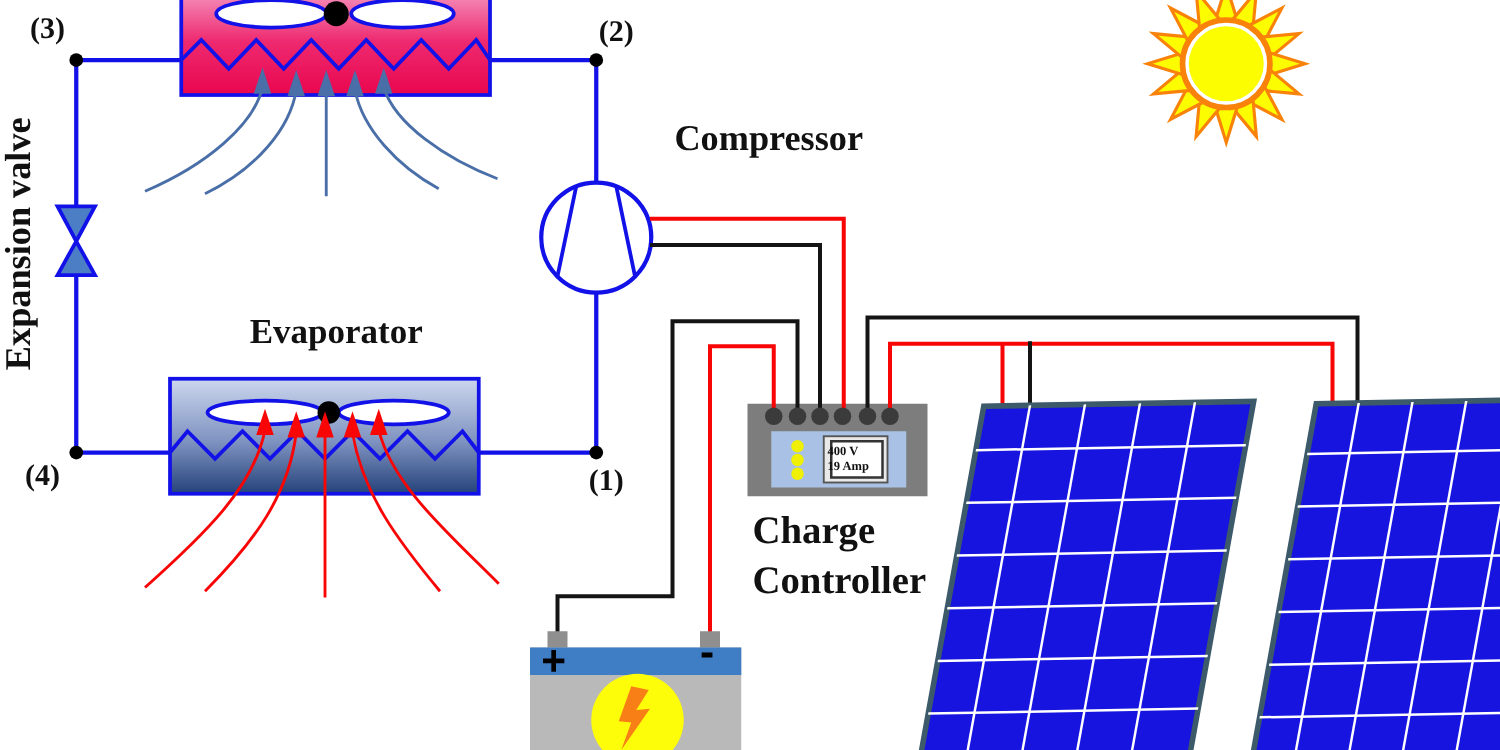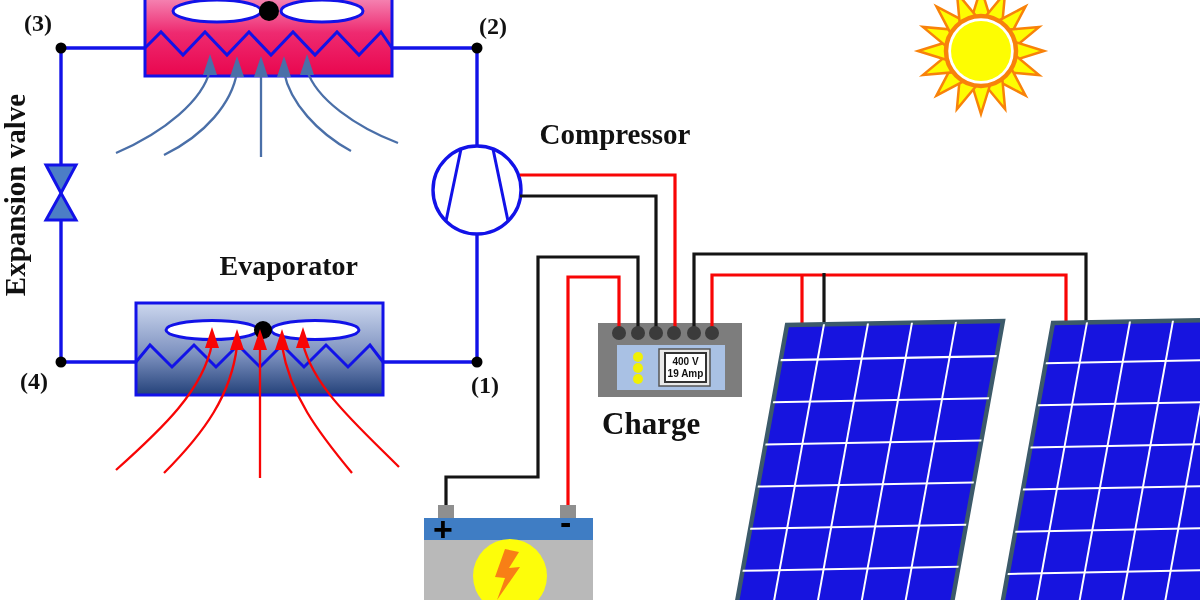--- a/index.html
+++ b/index.html
@@ -12,22 +12,22 @@
     position:absolute;font-weight:bold;color:#111;
     font-family:"Liberation Serif",serif;white-space:nowrap;
   }
   .pt{font-size:24px;}
   .big{font-size:28px;}
   .rotated{
     width:300px;height:34px;text-align:center;font-size:29px;
     transform:rotate(-90deg);
   }
   .disp{
-    position:absolute;font-family:Liberation Sans, sans-serif;font-weight:bold;
-    font-size:10px;color:#111;width:47px;text-align:center;line-height:12px;
+    position:absolute;font-family:Liberation Serif, serif;font-weight:bold;
+    font-size:10px;color:#111;width:47px;text-align:left;line-height:12px;
   }
   .term-sign{
     position:absolute;font-family:"Liberation Sans",sans-serif;font-weight:bold;
     font-size:34px;color:#000;line-height:30px;
   }
   .cc-label{font-size:31px;line-height:40px;}
 </style>
 </head>
 <body>
 
@@ -224,23 +224,24 @@
   </g>
 </svg>
 
   <div class="lbl rotated" style="left:-134px;top:178px;">Expansion valve</div>
 
   <div class="lbl pt" style="left:24px;top:10px;">(3)</div>
   <div class="lbl pt" style="left:479px;top:13px;">(2)</div>
   <div class="lbl pt" style="left:20px;top:368px;">(4)</div>
   <div class="lbl pt" style="left:471px;top:372px;">(1)</div>
 
-  <div class="lbl big" style="left:158px;top:250px;width:200px;text-align:right;">Evaporator</div>
-  <div class="lbl" style="left:515px;top:95px;width:200px;text-align:center;font-size:29px;margin-top:23px;">Compressor</div>
+  <div class="lbl big" style="left:169px;top:250px;width:200px;text-align:center;">Evaporator</div>
+  <div class="lbl" style="left:515px;top:95px;width:200px;text-align:center;font-size:29px;">Compressor</div>
 
   <div class="lbl cc-label" style="left:602px;top:404px;">Charge</div>
+  <div class="lbl cc-label" style="left:602px;top:444px;">Controller</div>
 
   <div class="disp" style="left:662px;top:356px;">400 V</div>
   <div class="disp" style="left:662px;top:368px;">19 Amp</div>
 
   <div class="term-sign" style="left:433px;top:514px;">+</div>
   <div class="term-sign" style="left:560px;top:507px;">-</div>
 </div>
 
 </body></html>

